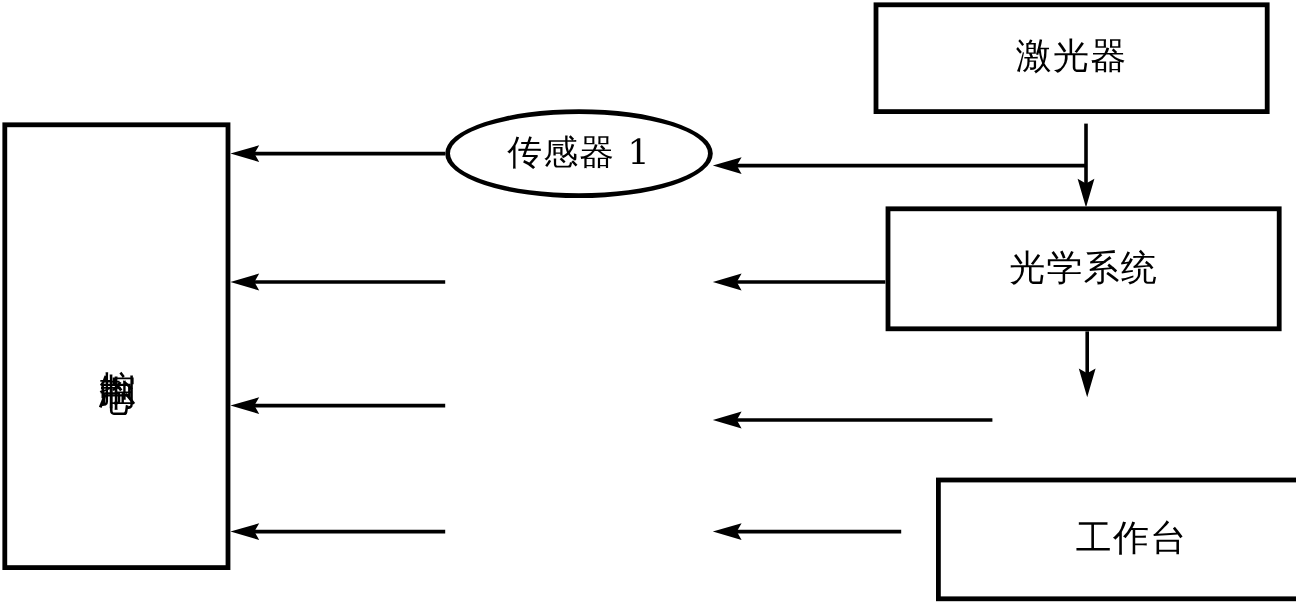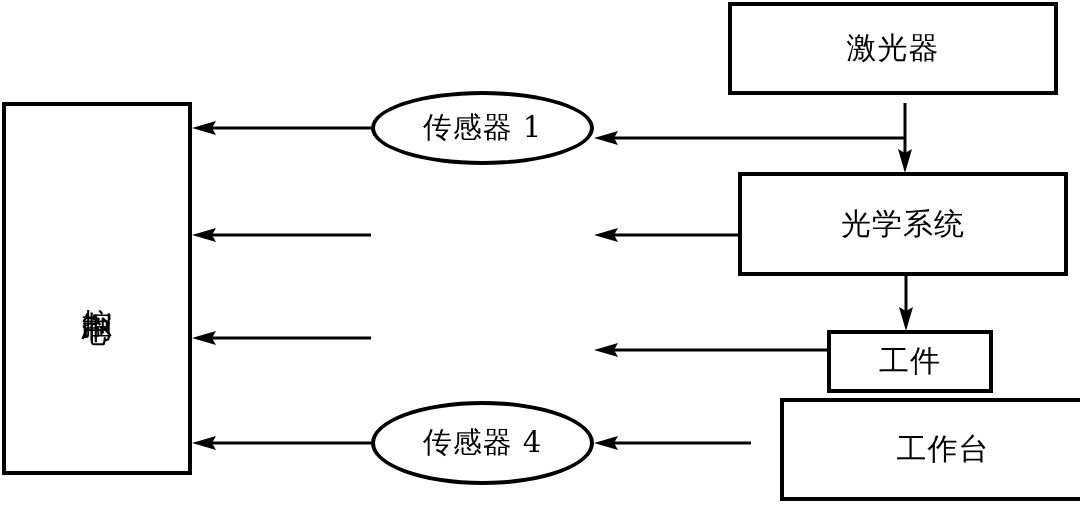--- a/index.html
+++ b/index.html
@@ -124,33 +124,27 @@
   <div class="node" style="left:2px; top:102px; width:190px; height:373px;">
     <span class="vertical-label">控制中心</span>
   </div>
 
   <div class="ellipse" style="left:371px; top:91px; width:223px; height:74px;">
     <span class="node-label">传感器 1</span>
   </div>
 
 
 
-  <div class="ellipse" style="left:371px; top:401px; width:223px; height:84px;">
-    <span class="node-label">传感器 4</span>
-  </div>
 
   <div class="node" style="left:728px; top:2px; width:330px; height:93px;">
     <span class="node-label">激光器</span>
   </div>
 
   <div class="node" style="left:738px; top:172px; width:330px; height:104px;">
     <span class="node-label">光学系统</span>
   </div>
 
-  <div class="node" style="left:827px; top:330px; width:166px; height:63px;">
-    <span class="node-label">工件</span>
-  </div>
 
   <div class="node" style="left:752px; top:398px; width:326px; height:103px;margin-left:28px;">
     <span class="node-label">工作台</span>
   </div>
 
 </div>
 
 </body></html>

